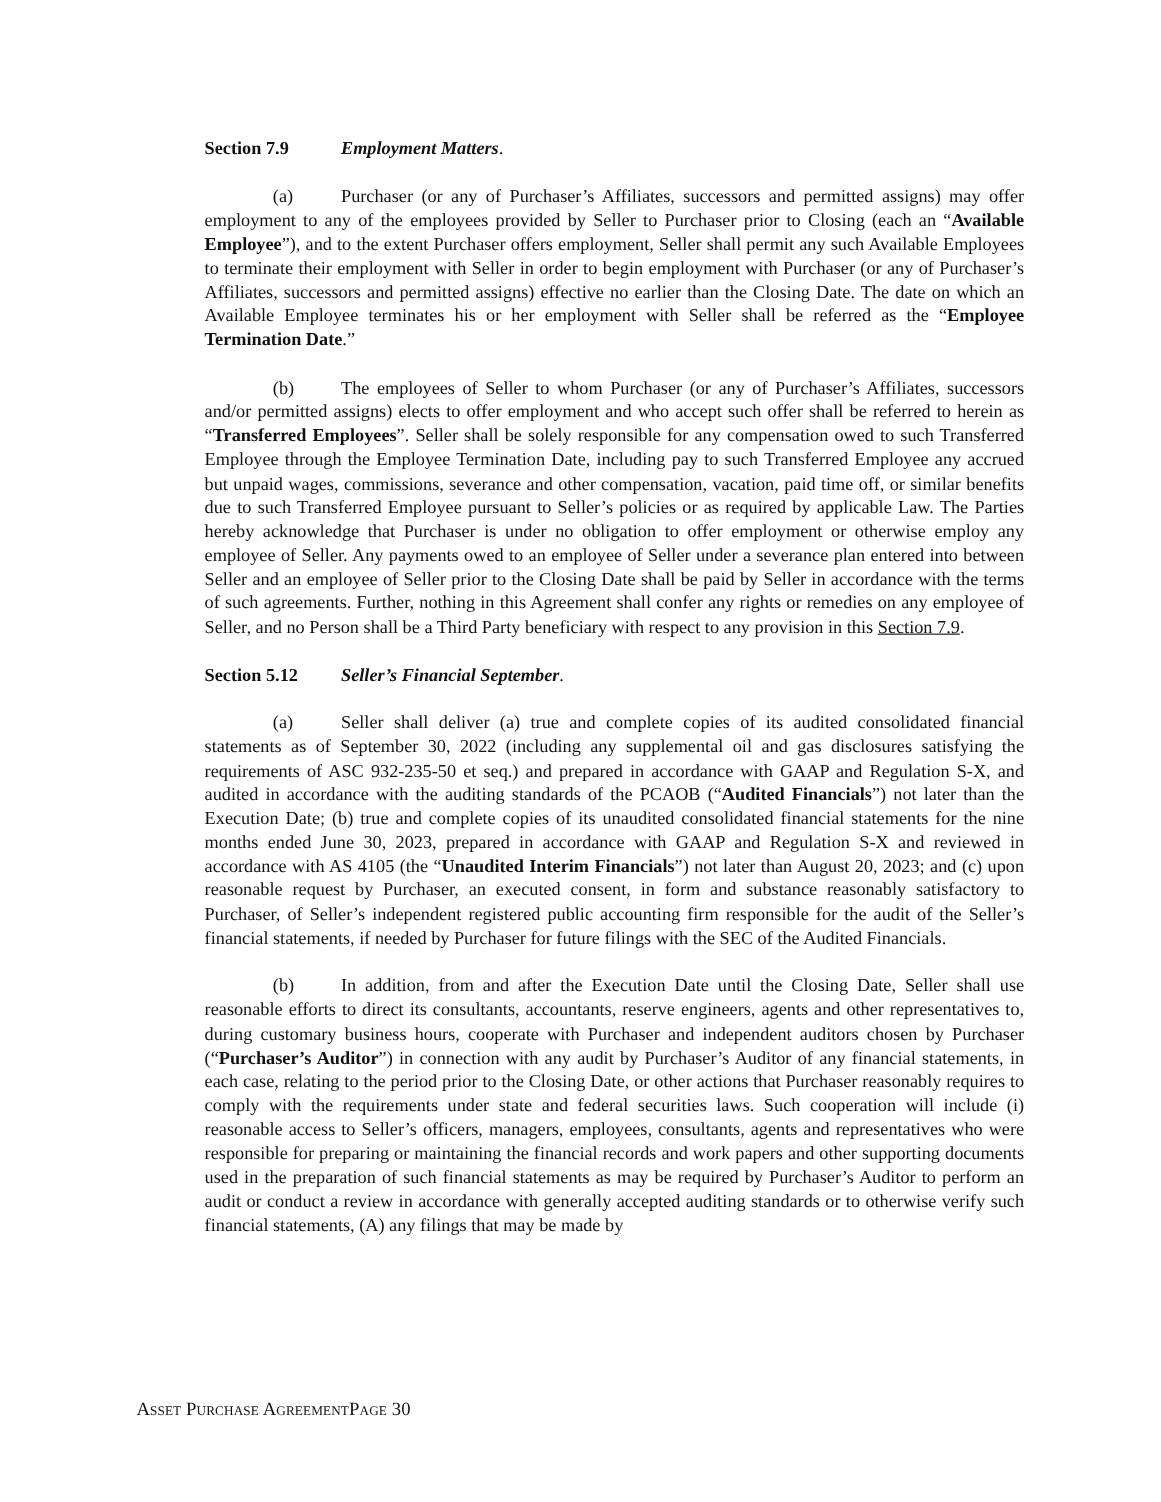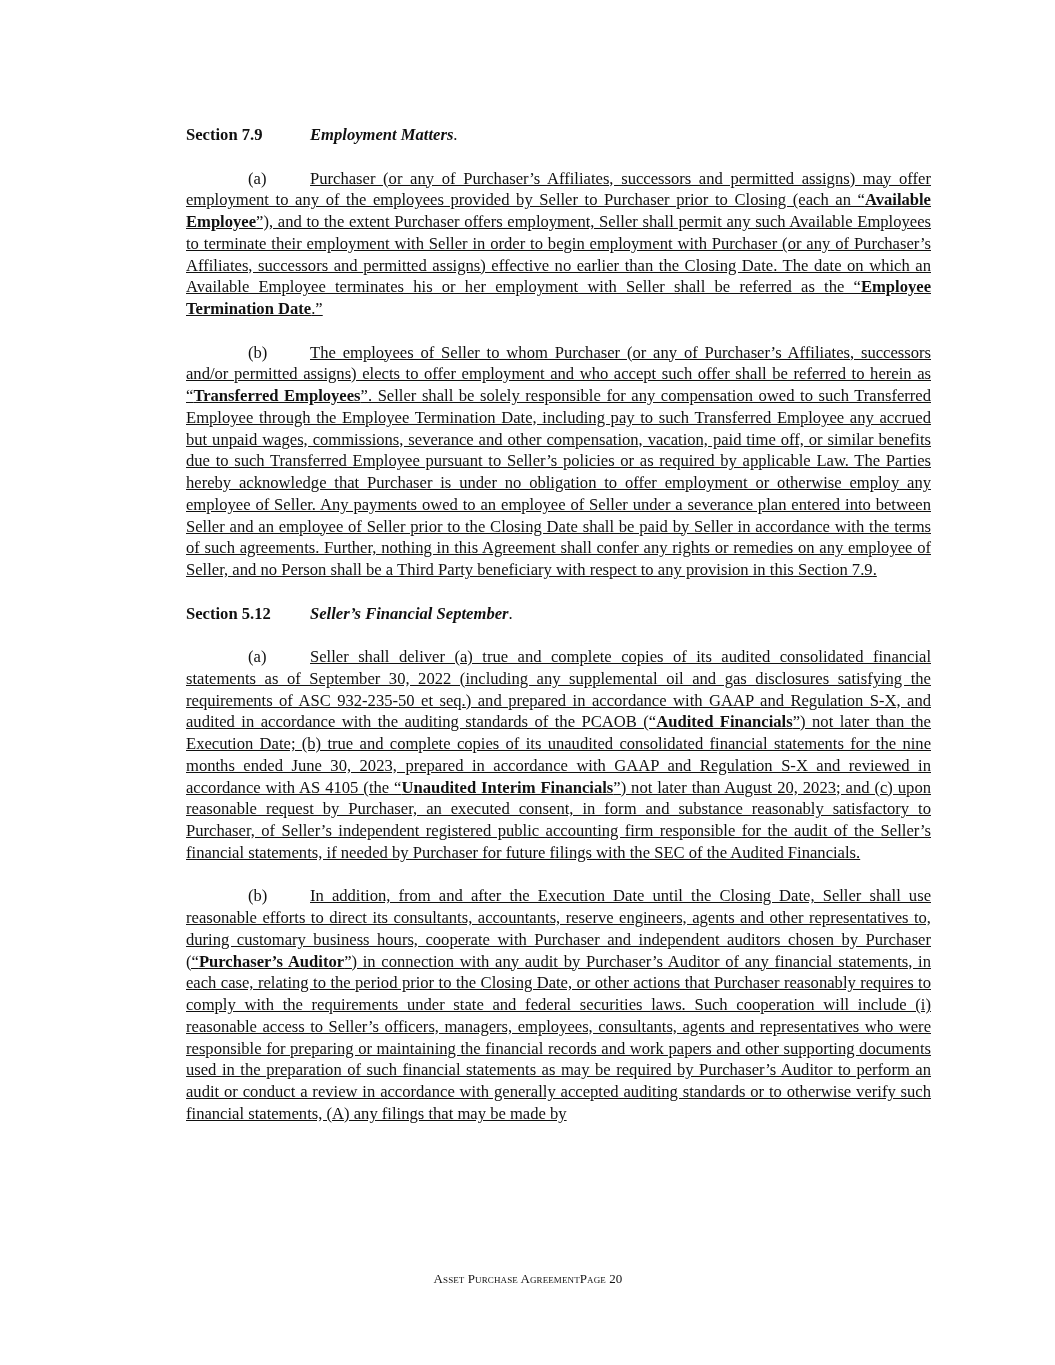--- a/index.html
+++ b/index.html
@@ -4,27 +4,27 @@
 <style>
   html, body { margin: 0; padding: 0; background: #ffffff; }
   body { width: 1055px; height: 1365px; position: relative; overflow: hidden;
          font-family: "Liberation Serif", "DejaVu Serif", serif; color: #111; }
   .content { position: absolute; left: 186px; top: 124px; width: 745px;
              font-size: 16.6px; line-height: 21.75px; }
   .heading { font-weight: bold; margin: 0 0 21.75px 0; white-space: nowrap; }
   .heading .num { display: inline-block; width: 124px; }
   .heading .title { font-style: italic; text-align: center; }
   .heading .period { font-weight: normal; }
-  p.para { margin: 0 0 21.75px 0; text-align: justify; text-indent: 62px; text-decoration: underline; }
+  p.para { margin: 0 0 21.75px 0; text-align: justify; text-indent: 62px; }
   p.para .label { display: inline-block; width: 62px; text-indent: 0; }
   p.para.last { margin-bottom: 0; margin-top: 14px; }
   b { font-weight: bold; }
   u { text-decoration: underline; }
   .footer { position: absolute; top: 1271px; left: 124px; width: 808px;
-            font-size: 13px; display: flex; justify-content: center;
+            font-size: 17px; display: flex; justify-content: flex-start;
             font-variant: small-caps; letter-spacing: 0.1px; }
 </style>
 </head>
 <body>
 
 <div class="content">
 
   <div class="heading">
     <span class="num">Section 7.9</span><span class="title">Employment Matters</span><span class="period">.</span>
   </div>
@@ -38,14 +38,14 @@
   </div>
 
   <p class="para"><span class="label">(a)</span><span>Seller shall deliver (a) true and complete copies of its audited consolidated financial statements as of September 30, 2022 (including any supplemental oil and gas disclosures satisfying the requirements of ASC 932-235-50 et seq.) and prepared in accordance with GAAP and Regulation S-X, and audited in accordance with the auditing standards of the PCAOB (“</span><b>Audited Financials</b><span>”) not later than the Execution Date; (b) true and complete copies of its unaudited consolidated financial statements for the nine months ended June 30, 2023, prepared in accordance with GAAP and Regulation S-X and reviewed in accordance with AS 4105 (the “</span><b>Unaudited Interim Financials</b><span>”) not later than August 20, 2023; and (c) upon reasonable request by Purchaser, an executed consent, in form and substance reasonably satisfactory to Purchaser, of Seller’s independent registered public accounting firm responsible for the audit of the Seller’s financial statements, if needed by Purchaser for future filings with the SEC of the Audited Financials.</span></p>
 
   <p class="para last"><span class="label">(b)</span><span>In addition, from and after the Execution Date until the Closing Date, Seller shall use reasonable efforts to direct its consultants, accountants, reserve engineers, agents and other representatives to, during customary business hours, cooperate with Purchaser and independent auditors chosen by Purchaser (“</span><b>Purchaser’s Auditor</b><span>”) in connection with any audit by Purchaser’s Auditor of any financial statements, in each case, relating to the period prior to the Closing Date, or other actions that Purchaser reasonably requires to comply with the requirements under state and federal securities laws. Such cooperation will include (i) reasonable access to Seller’s officers, managers, employees, consultants, agents and representatives who were responsible for preparing or maintaining the financial records and work papers and other supporting documents used in the preparation of such financial statements as may be required by Purchaser’s Auditor to perform an audit or conduct a review in accordance with generally accepted auditing standards or to otherwise verify such financial statements, (A) any filings that may be made by</span></p>
 
 </div>
 
 <div class="footer">
   <span>Asset Purchase Agreement</span>
-  <span>Page 20</span>
+  <span>Page 30</span>
 </div>
 
 </body></html>

